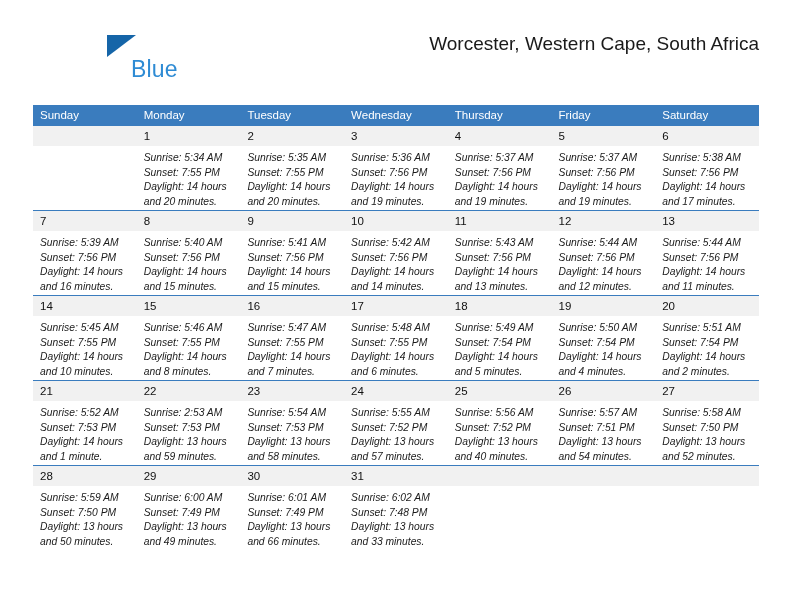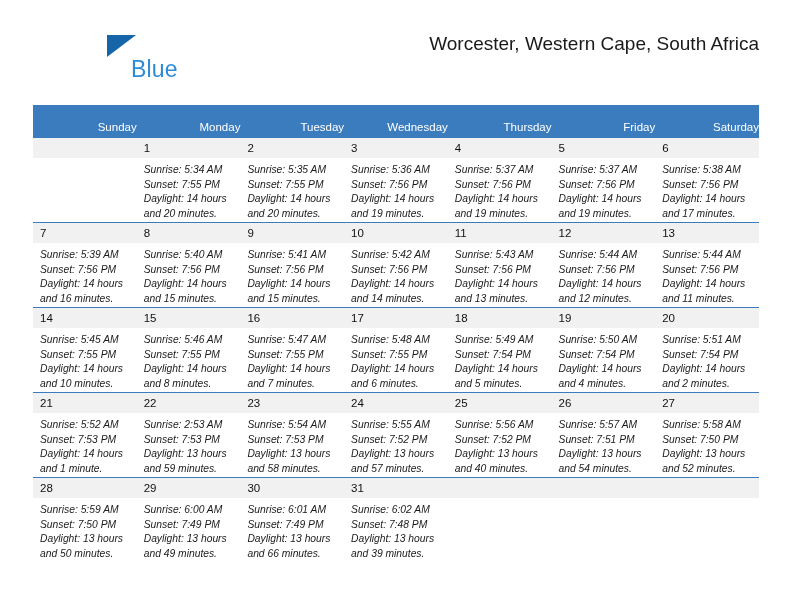--- a/index.html
+++ b/index.html
@@ -91,22 +91,22 @@
     top: 105px;
     width: 726px;
     border-collapse: collapse;
     table-layout: fixed;
   }
   .dow-row th {
     background: #3a7cbe;
     color: #ffffff;
     font-weight: normal;
     font-size: 11.5px;
-    text-align: right;
-    padding: 16px 0 4px 7px;
+    text-align: left;
+    padding: 4px 0 4px 7px;
     height: 13px;
     line-height: 13px;
     border: none;
   }
   .week-row td {
     vertical-align: top;
     padding: 0;
     border: none;
     border-top: 1px solid #3a7cbe;
     height: 84px;
@@ -452,21 +452,21 @@
               <div>Daylight: 13 hours</div>
               <div>and 66 minutes.</div>
             </div>
           </td>
           <td>
             <div class="daynum">31</div>
             <div class="cellbody">
               <div>Sunrise: 6:02 AM</div>
               <div>Sunset: 7:48 PM</div>
               <div>Daylight: 13 hours</div>
-              <div>and 39 minutes.</div>
+              <div>and 33 minutes.</div>
             </div>
           </td>
           <td class="cell-empty">
             <div class="daynum empty"></div>
           </td>
           <td class="cell-empty">
             <div class="daynum empty"></div>
           </td>
           <td class="cell-empty">
             <div class="daynum empty"></div>

